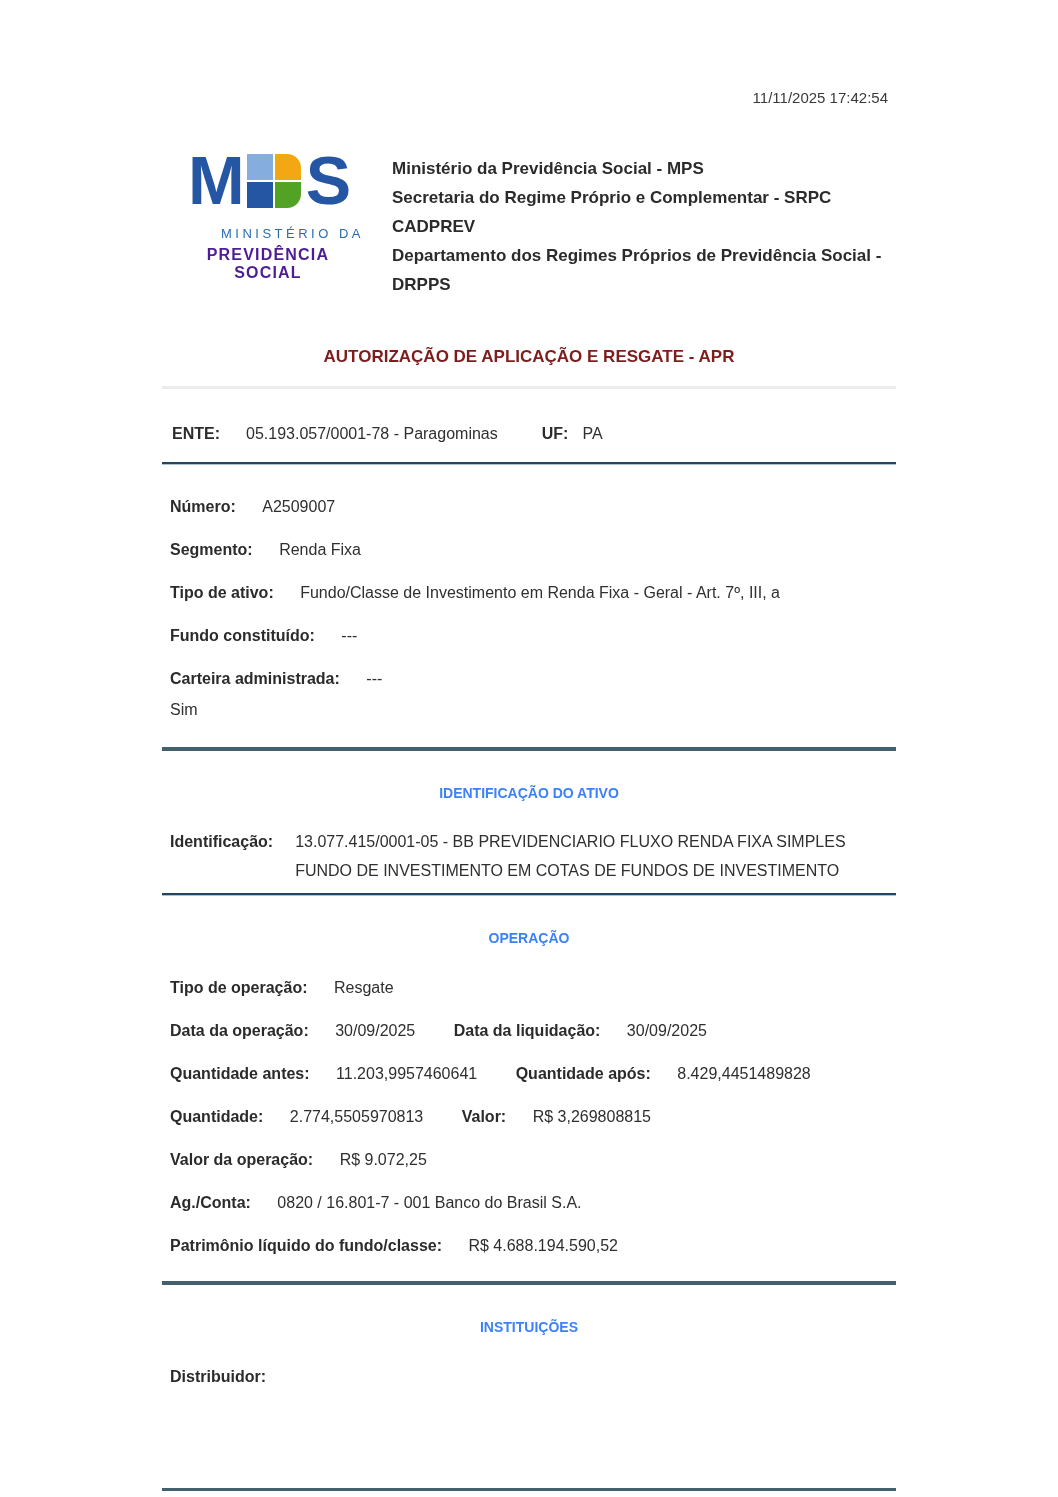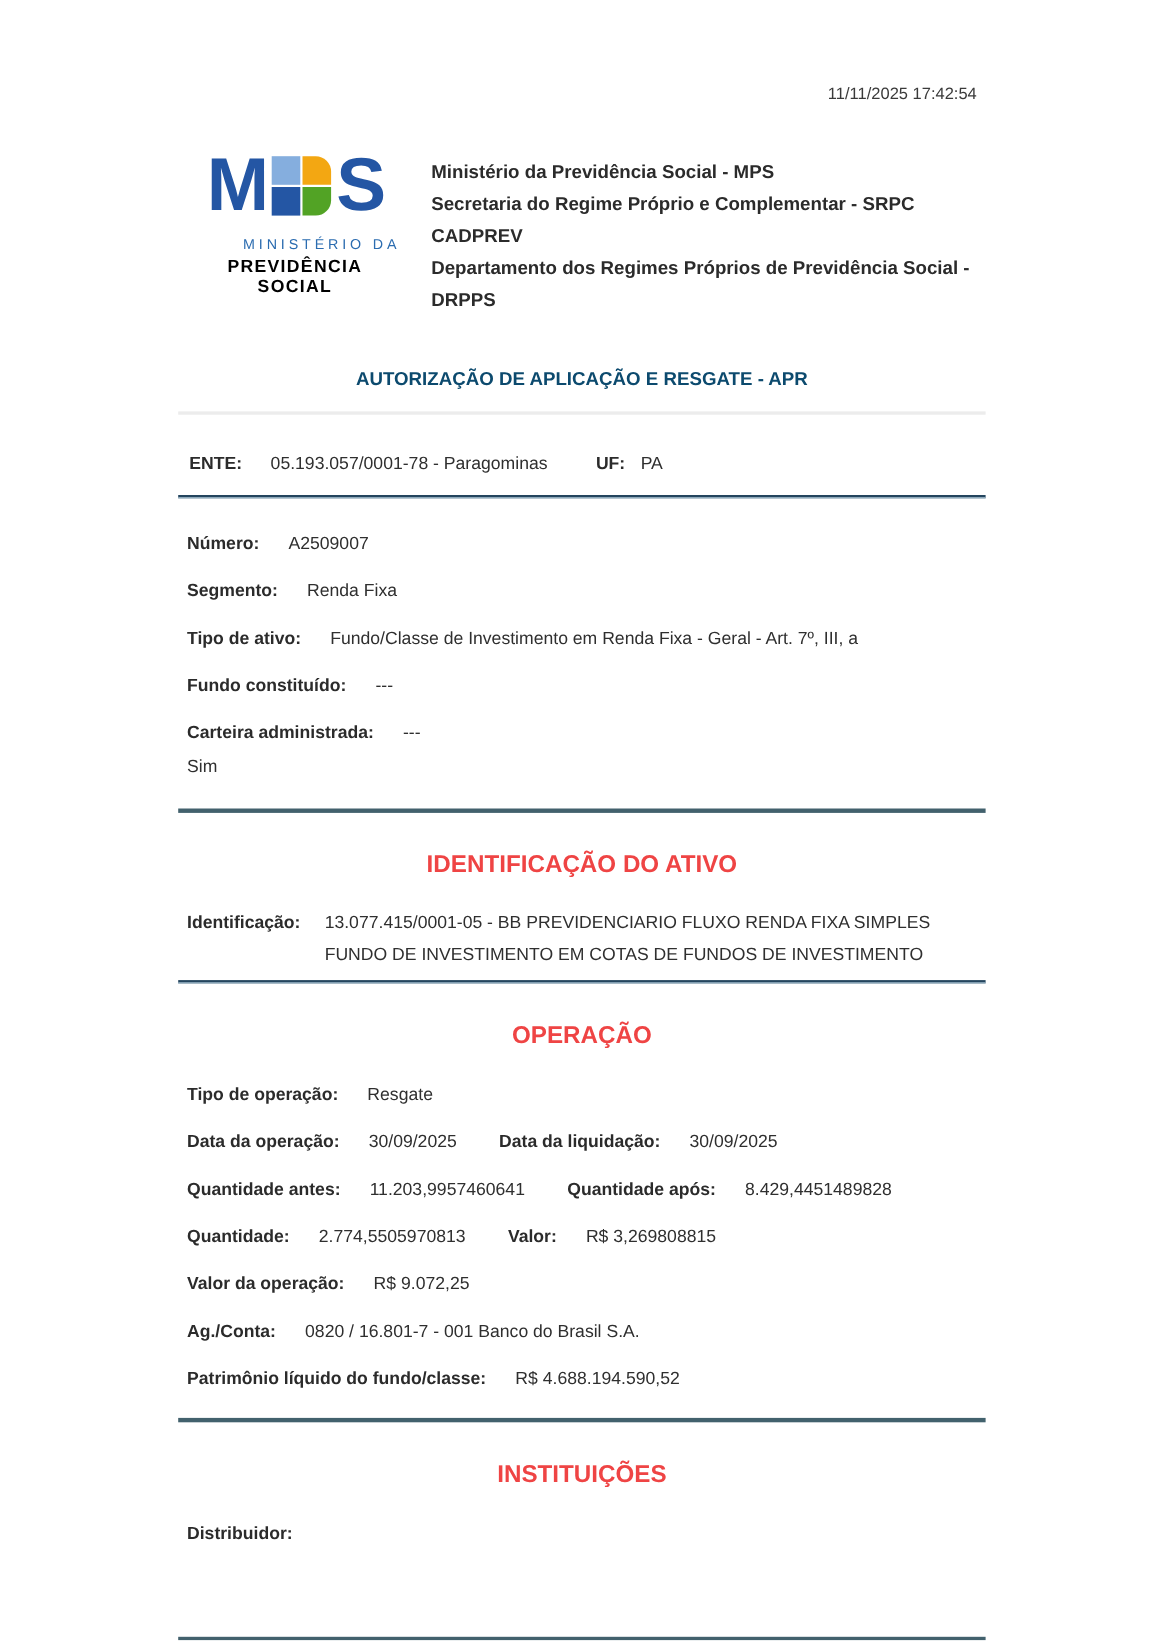--- a/index.html
+++ b/index.html
@@ -5,21 +5,21 @@
   * { box-sizing: border-box; }
   html, body { margin: 0; padding: 0; background: #ffffff; }
   .page {
     position: relative;
     width: 890px;
     height: 1497px;
     margin: 0 auto;
     background: #ffffff;
     font-family: "Liberation Sans", sans-serif;
     color: #2f2f2f;
-    padding: 5px 78px;
+    padding: 17px 78px;
     overflow: hidden;
   }
 
   
   .timestamp {
     padding-top: 72px;
     text-align: right;
     font-size: 15px;
     color: #3a3a3a;
     padding-right: 8px;
@@ -38,27 +38,27 @@
   .sq-lightblue { left: 0; top: 0; background: #85aede; }
   .sq-orange { left: 28px; top: 0; background: #f3a712; border-top-right-radius: 14px; }
   .sq-darkblue { left: 0; top: 28px; height: 31px; background: #2456a4; }
   .sq-green { left: 28px; top: 28px; background: #52a325; border-bottom-right-radius: 14px; }
   .logo-sub1 {
     margin-top: 12px; text-align: right;
     font-size: 13px; letter-spacing: 3.5px; color: #2b6cb0; font-weight: 500;
   }
   .logo-sub2 {
     margin-top: 5px; text-align: center;
-    font-size: 16px; font-weight: bold; letter-spacing: 1.2px; color: #000000;
+    font-size: 16px; font-weight: bold; letter-spacing: 1.2px; color: #4c1d95;
   }
   .org-lines { margin-left: 28px; padding-top: 2px; }
   .org-line { font-weight: bold; font-size: 17px; line-height: 29px; color: #2b2b2b; }
 
   
-  .doc-title { margin-top: 48px; text-align: center; font-size: 17px; font-weight: bold; color: #0c4a6e; }
+  .doc-title { margin-top: 48px; text-align: center; font-size: 17px; font-weight: bold; color: #7f1d1d; }
   .divider-light { margin-top: 19px; height: 3px; background: #ececec; }
   .divider-navy { height: 3px; background: #24455e; border-bottom: 1px solid #a9c3d3; }
   .divider-slate { height: 4px; background: #42616d; }
 
   
   .ente-row { display: flex; align-items: baseline; margin-top: 36px; padding-left: 10px; font-size: 16px; }
   .ente-row .lbl { font-weight: bold; }
   .ente-value { margin-left: 26px; }
   .uf-lbl { margin-left: 44px; text-align: right; }
   .uf-value { margin-left: 14px; }
@@ -68,21 +68,21 @@
   .fields { padding-left: 8px; padding-top: 4px; }
   .row { margin-top: 24px; font-size: 16px; line-height: 19px; }
   .row:first-child { margin-top: 28px; }
   .lbl { font-weight: bold; color: #2b2b2b; }
   .val { margin-left: 22px; }
   .pair2 { margin-left: 34px; }
 
   .compat-label { font-weight: bold; font-size: 16px; line-height: 30px; max-width: 884px; margin-top: 20px; }
   .compat-value { margin-top: 13px; font-size: 16px; }
 
-  .section-title { text-align: center; font-size: 22px; font-weight: bold; color: #ef4444; }
+  .section-title { text-align: center; font-size: 14px; font-weight: bold; color: #3b82f6; }
   .sec-gap { margin-top: 34px; }
 
   .id-row { display: flex; align-items: flex-start; padding-left: 8px; margin-top: 26px; font-size: 16px; }
   .id-row .lbl { line-height: 29px; white-space: nowrap; }
   .id-value { margin-left: 22px; line-height: 29px; max-width: 732px; }
 
   .divider-after-sim { margin-top: 28px; }
   .divider-after-id { margin-top: 8px; }
   .divider-before-inst { margin-top: 26px; }
 

